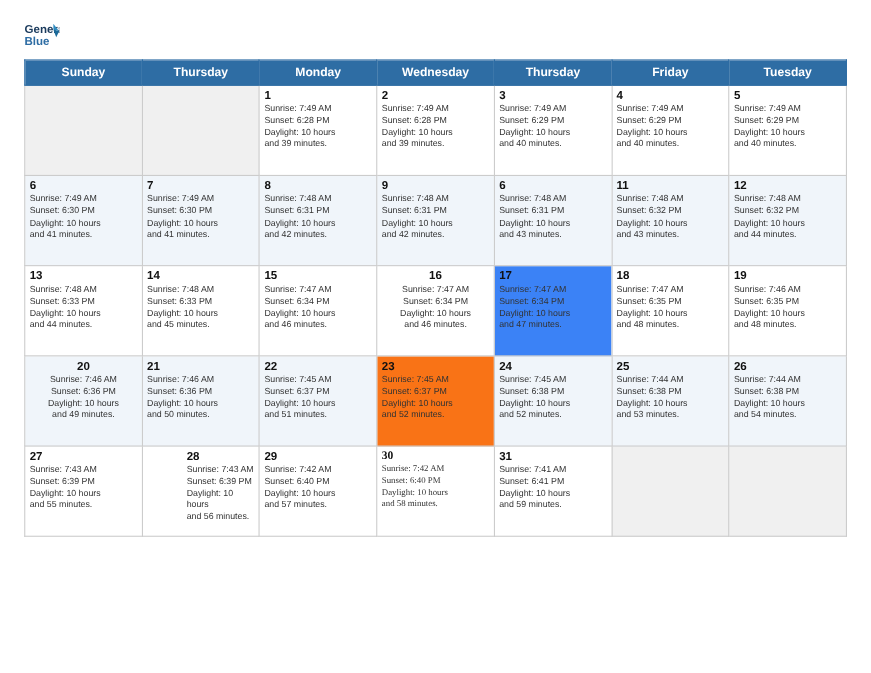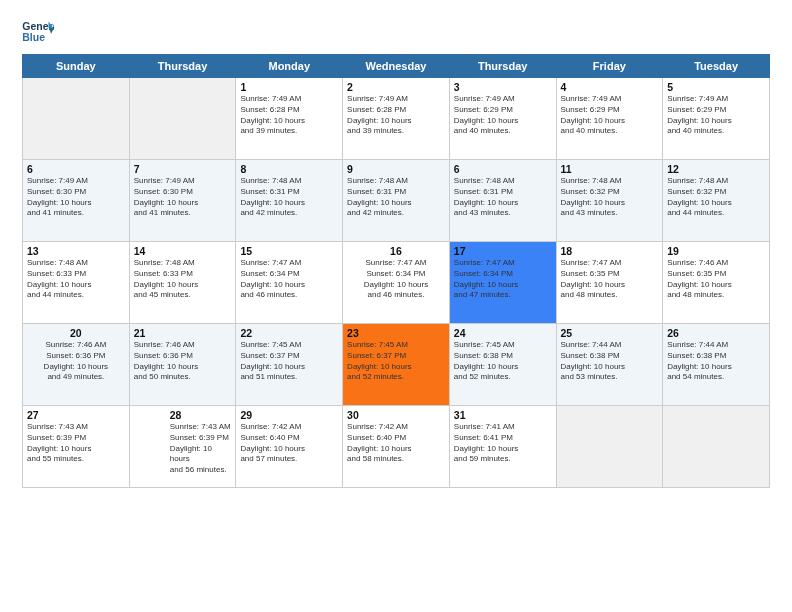--- a/index.html
+++ b/index.html
@@ -342,21 +342,21 @@
 Daylight: 10 hours
 and 56 minutes.</div>
           </td>
           <td style="background: rgb(255, 255, 255);">
             <span class="day-num">29</span>
             <div class="day-info" style="white-space: pre-line;">Sunrise: 7:42 AM
 Sunset: 6:40 PM
 Daylight: 10 hours
 and 57 minutes.</div>
           </td>
-          <td style="background: rgb(255, 255, 255);">
+          <td style="background: rgb(255, 255, 255); font-family: Liberation Serif, serif;">
             <span class="day-num">30</span>
             <div class="day-info" style="white-space: pre-line;">Sunrise: 7:42 AM
 Sunset: 6:40 PM
 Daylight: 10 hours
 and 58 minutes.</div>
           </td>
           <td style="background: rgb(255, 255, 255);">
             <span class="day-num">31</span>
             <div class="day-info" style="white-space: pre-line;">Sunrise: 7:41 AM
 Sunset: 6:41 PM

